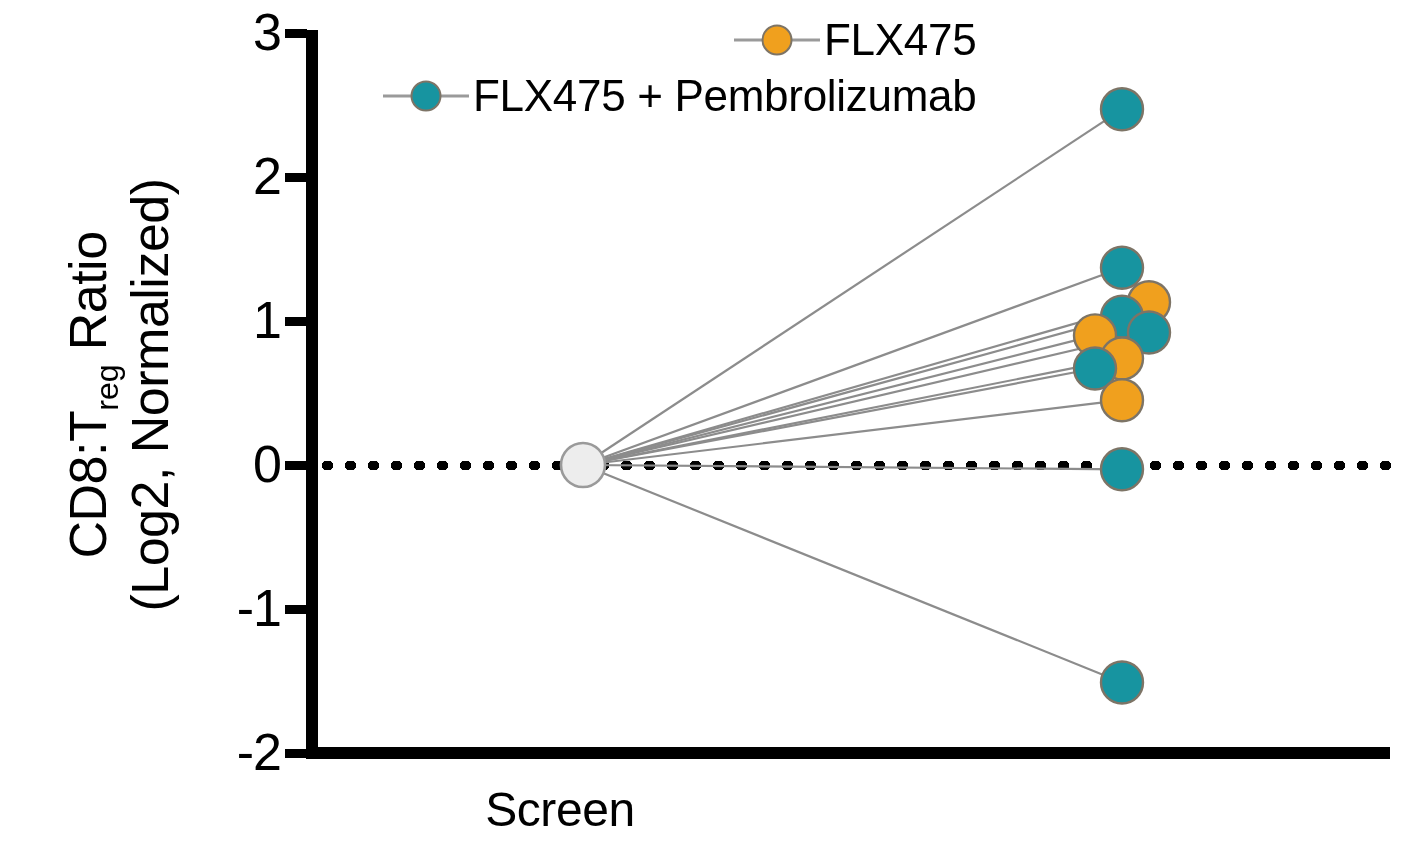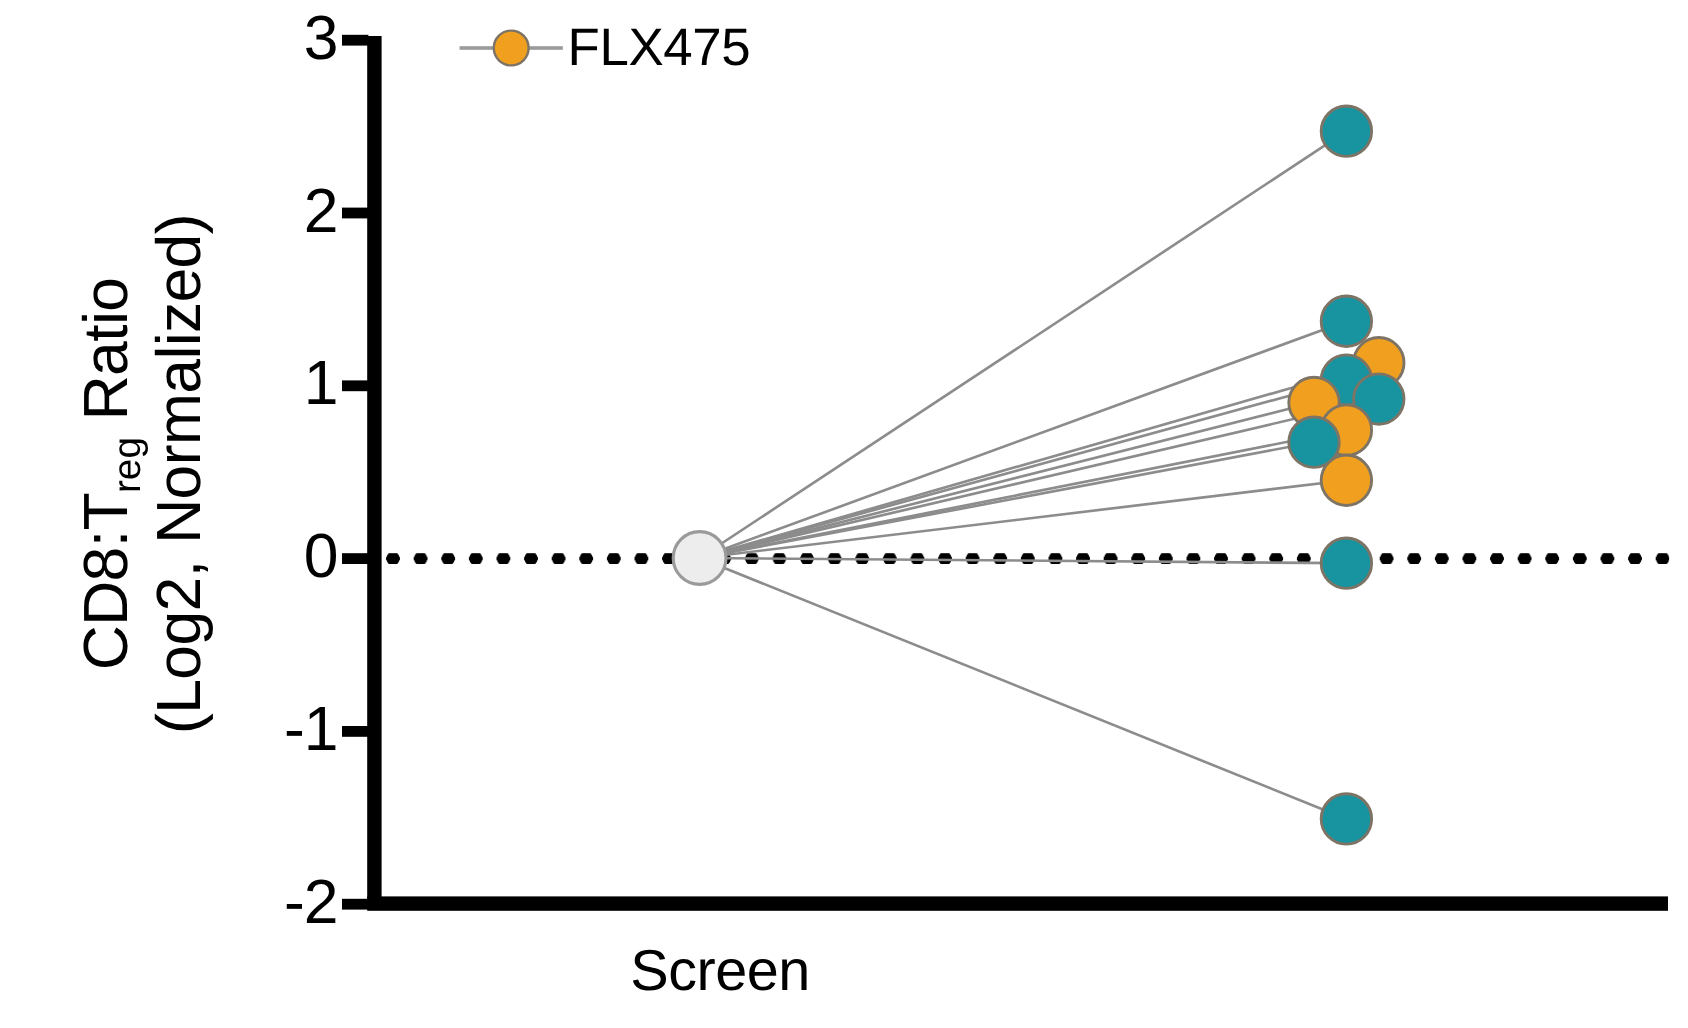--- a/index.html
+++ b/index.html
@@ -113,17 +113,24 @@
   </svg>
 
   <div class="legend">
     <div class="lrow">
       <span class="lmark">
         <span class="ldash"></span>
         <span class="ldot" id="legdot0" style="background: rgb(240, 160, 30);"></span>
       </span>
       <span class="ltext">FLX475</span>
     </div>
+    <div class="lrow">
+      <span class="lmark">
+        <span class="ldash"></span>
+        <span class="ldot" id="legdot1" style="background: rgb(23, 148, 160);"></span>
+      </span>
+      <span class="ltext">FLX475 + Pembrolizumab</span>
+    </div>
   </div>
 
-  <div class="xlab" id="xlab0" style="left:460px;width:280px;">Screen</div>
+  <div class="xlab" id="xlab0" style="left:420px;width:280px;">Screen</div>
 
 </div>
 
 </body></html>

